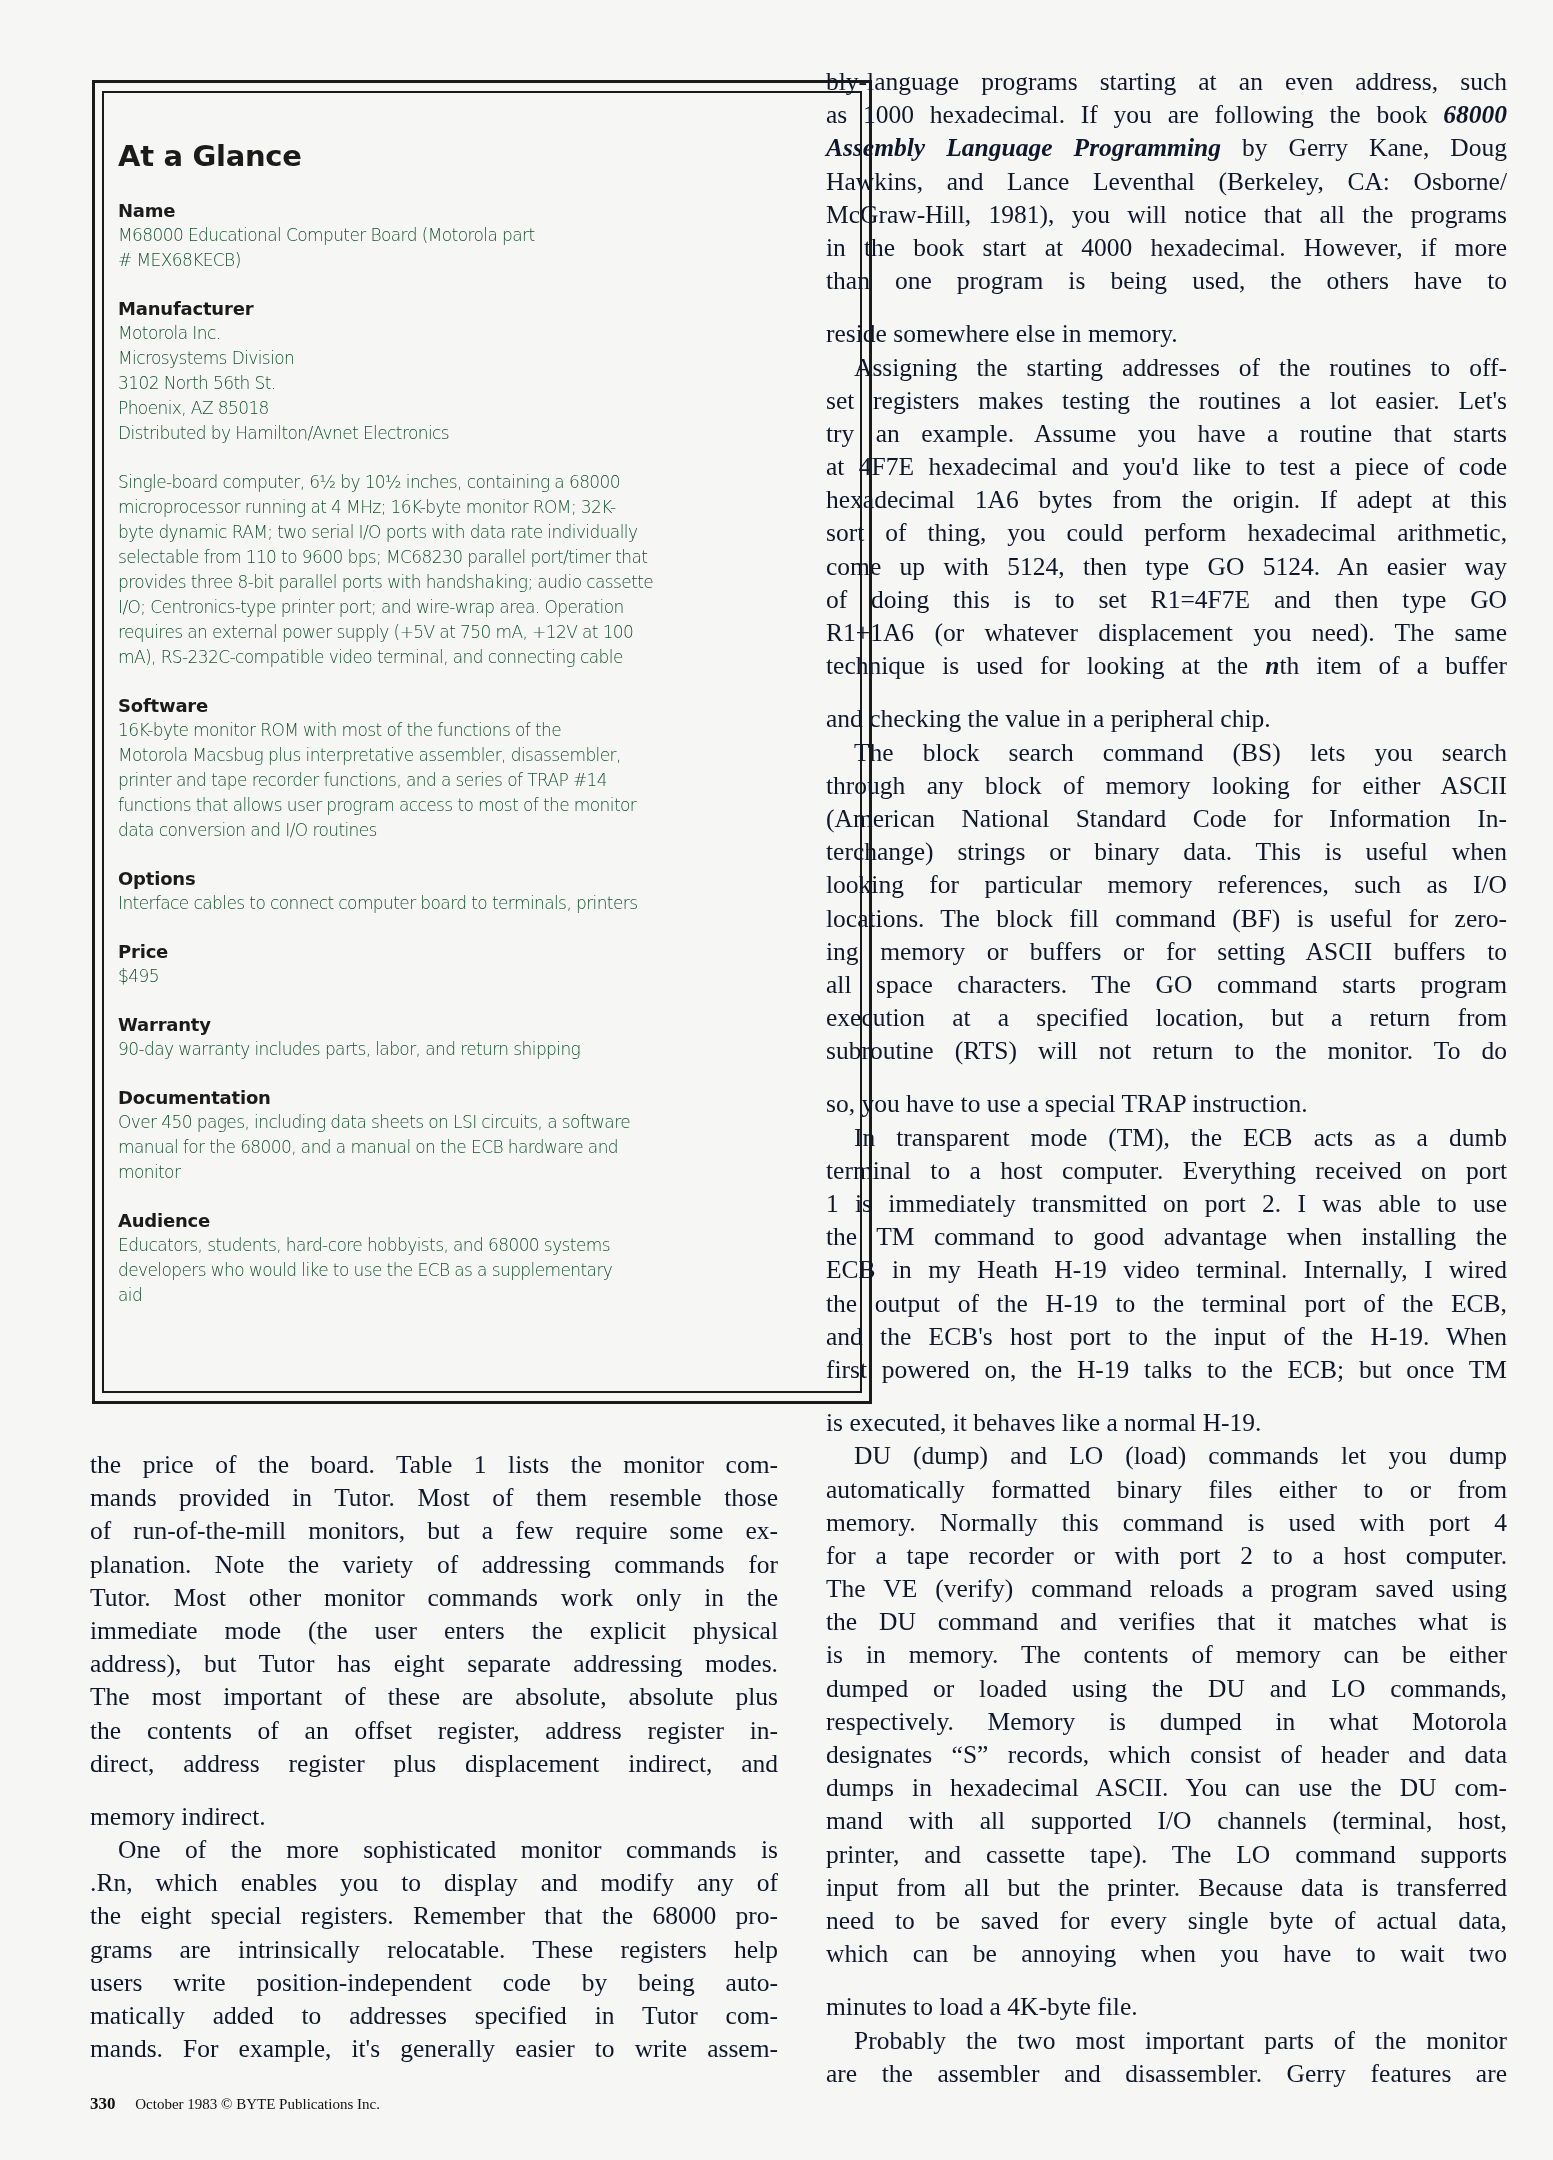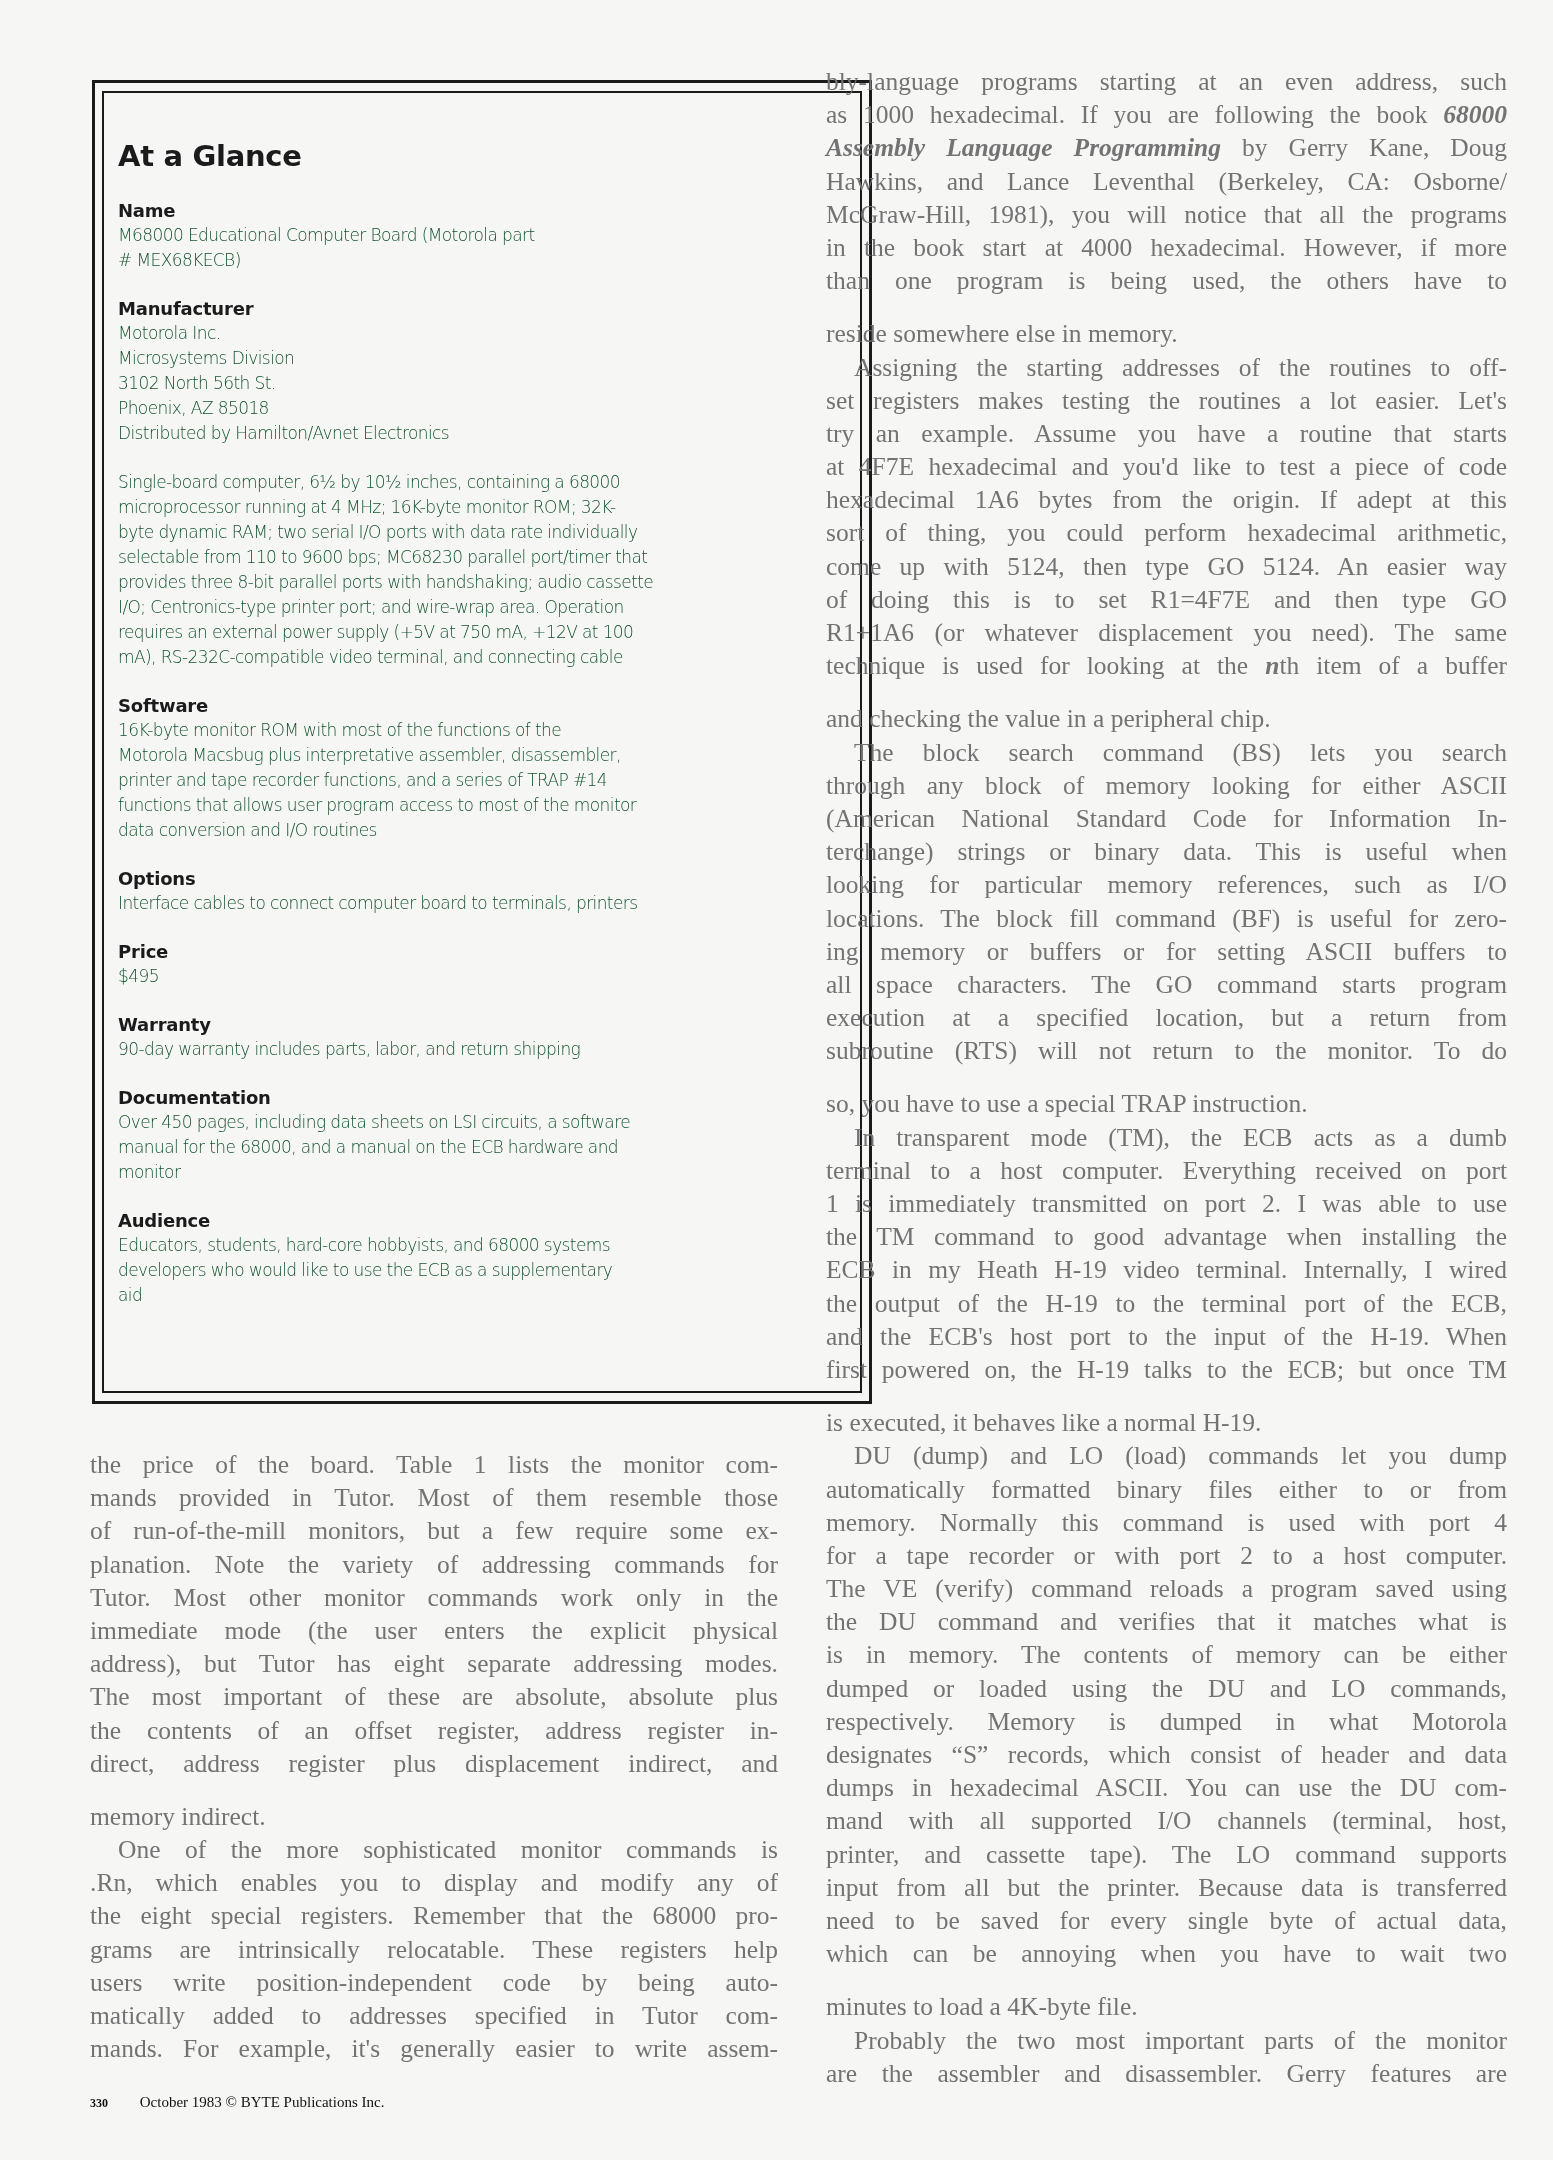--- a/index.html
+++ b/index.html
@@ -48,21 +48,21 @@
     color: #14532d;
     letter-spacing: -0.6px;
     word-spacing: 0px;
   }
   .g-line { display: block; white-space: nowrap; }
   .body-col {
     position: absolute;
     font-family: "Liberation Serif", serif;
     font-size: 25.5px;
     line-height: 33.2px;
-    color: #737373;
+    color: #0f172a;
   }
   .col-left { left: 90px; top: 1448px; width: 688px; }
   .col-right { left: 826px; top: 65px; width: 681px; }
   .ln {
     display: block;
     white-space: nowrap;
     text-align: justify;
     text-align-last: justify;
     height: 33.2px;
   }
@@ -70,21 +70,21 @@
   .ln.indent { padding-left: 28px; }
   .ital { font-style: italic; font-weight: bold; }
   .footer {
     position: absolute;
     left: 90px; top: 2094px;
     font-family: "Liberation Serif", serif;
     font-size: 15px;
     color: #111;
     white-space: nowrap;
   }
-  .footer .pg { font-weight: bold; font-size: 12px; margin-right: 28px; }
+  .footer .pg { font-weight: bold; font-size: 17px; margin-right: 16px; }
 </style>
 </head>
 <body>
 
 <div class="glance-outer">
   <div class="glance-inner">
     <div class="glance-title">At a Glance</div>
     <div id="glance-sections">
         <div class="g-section">
           <div class="g-label">Name</div>

